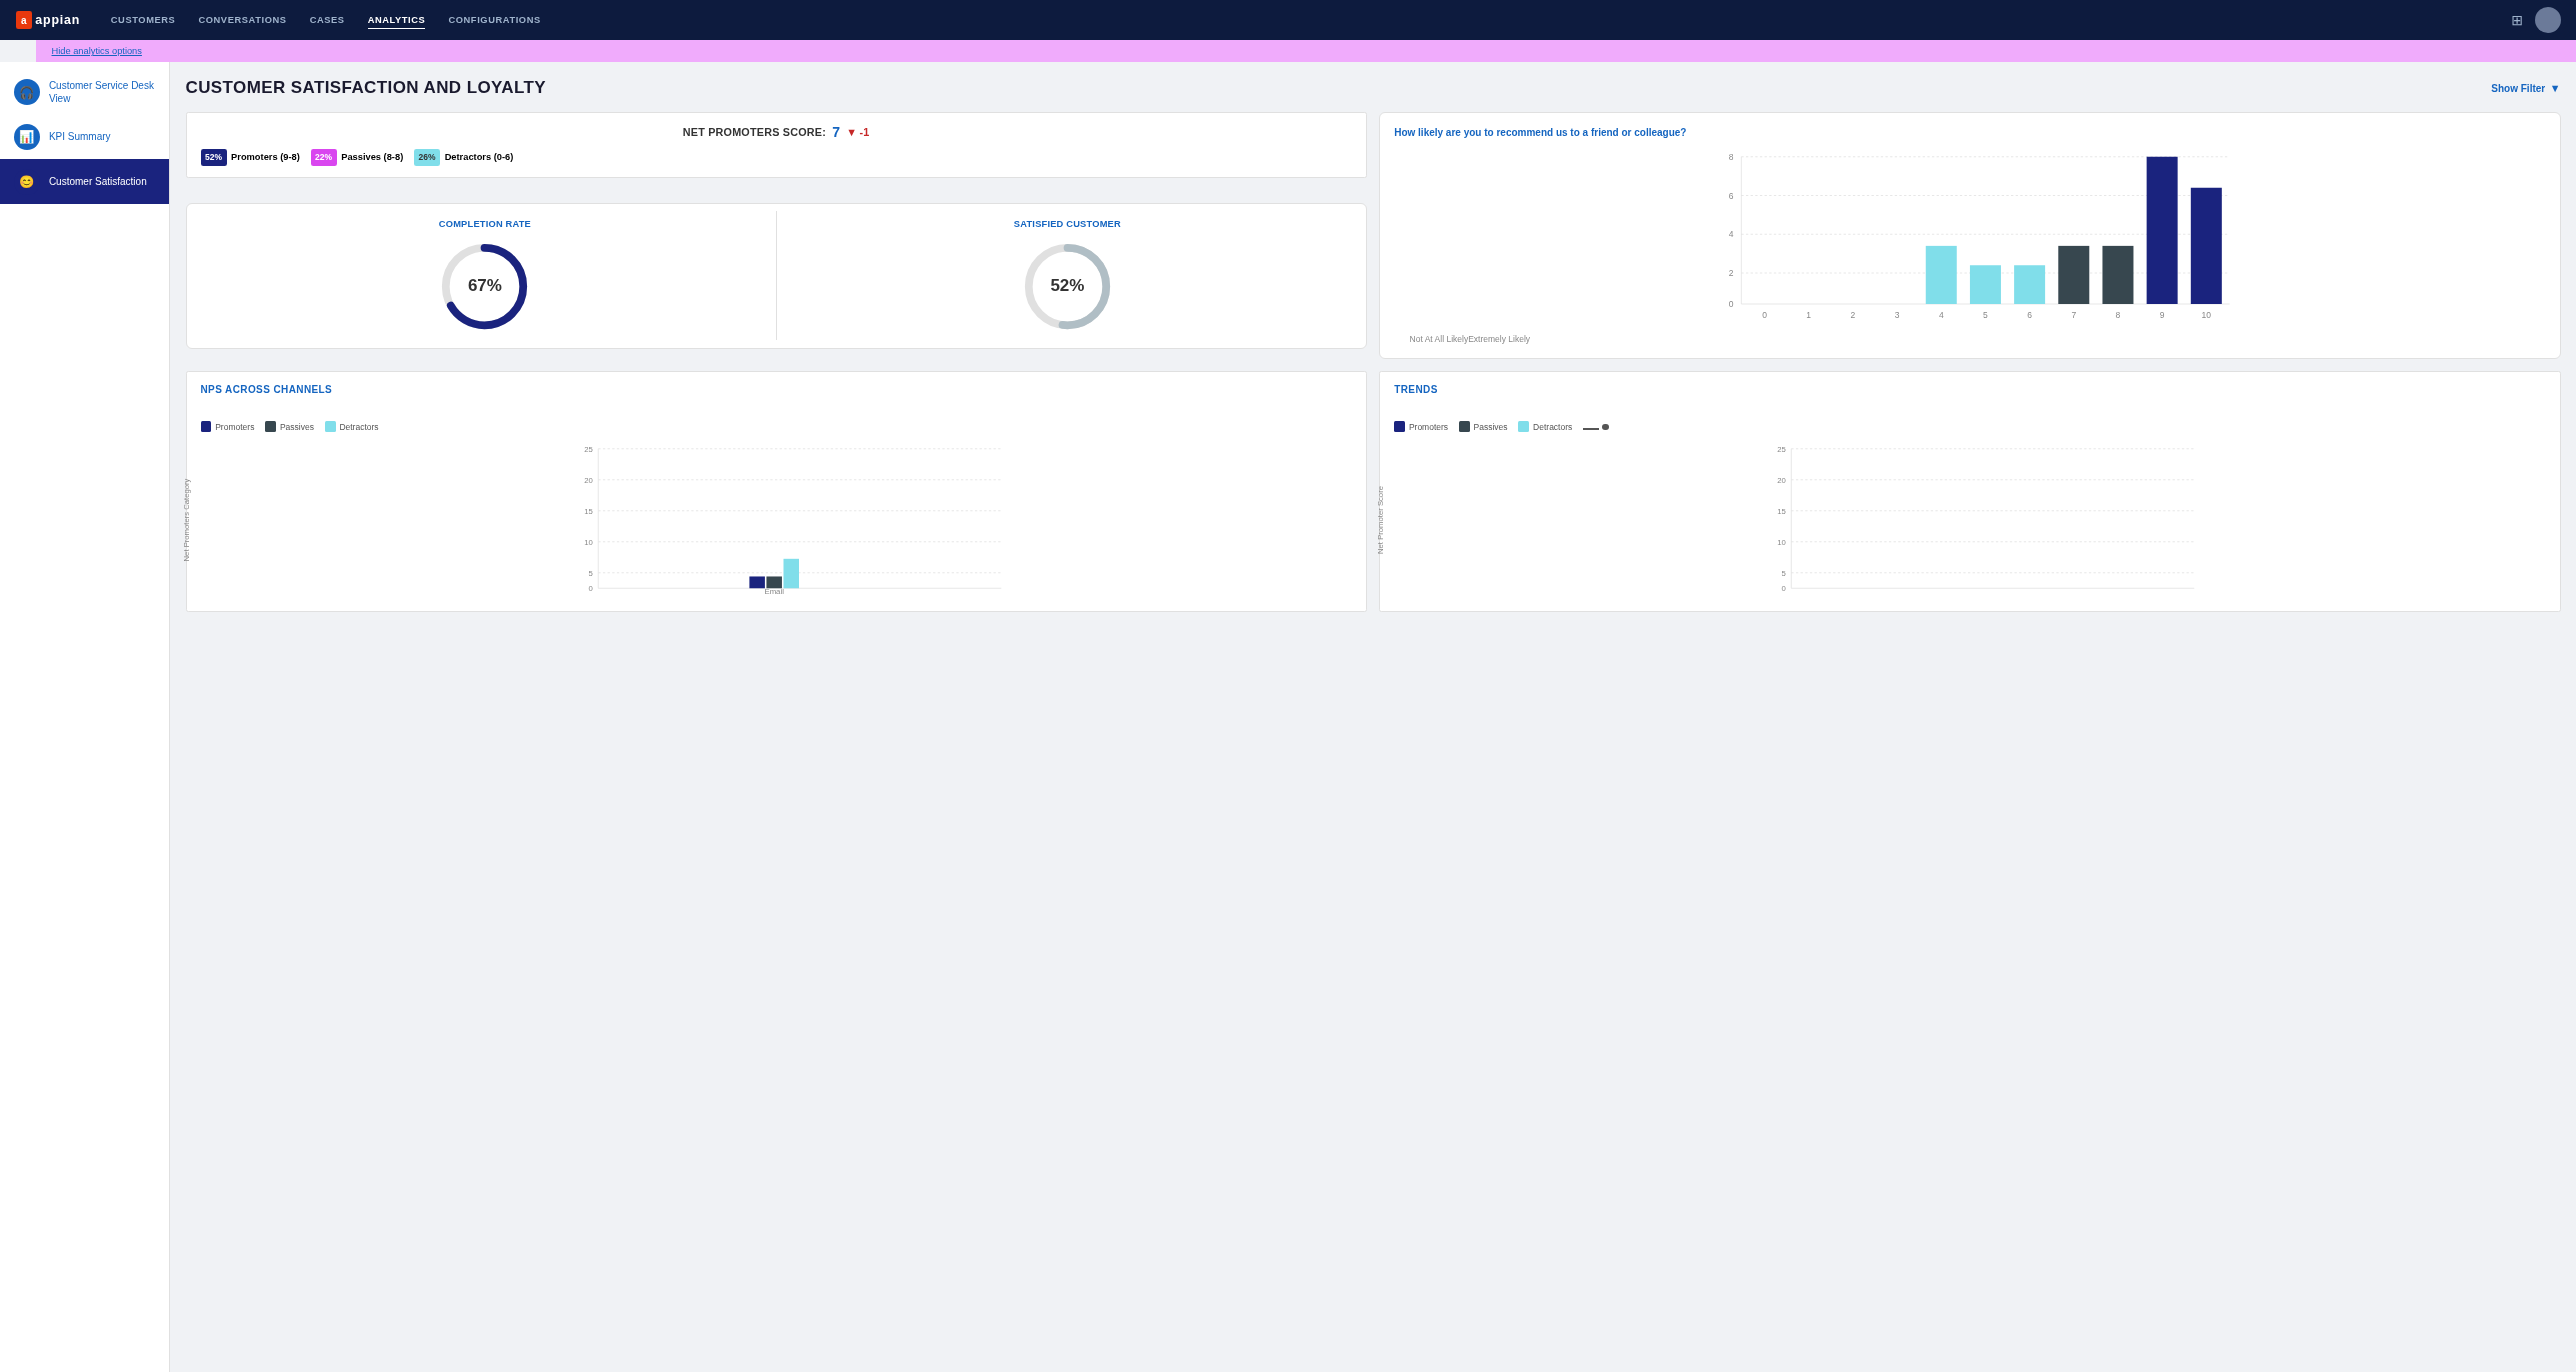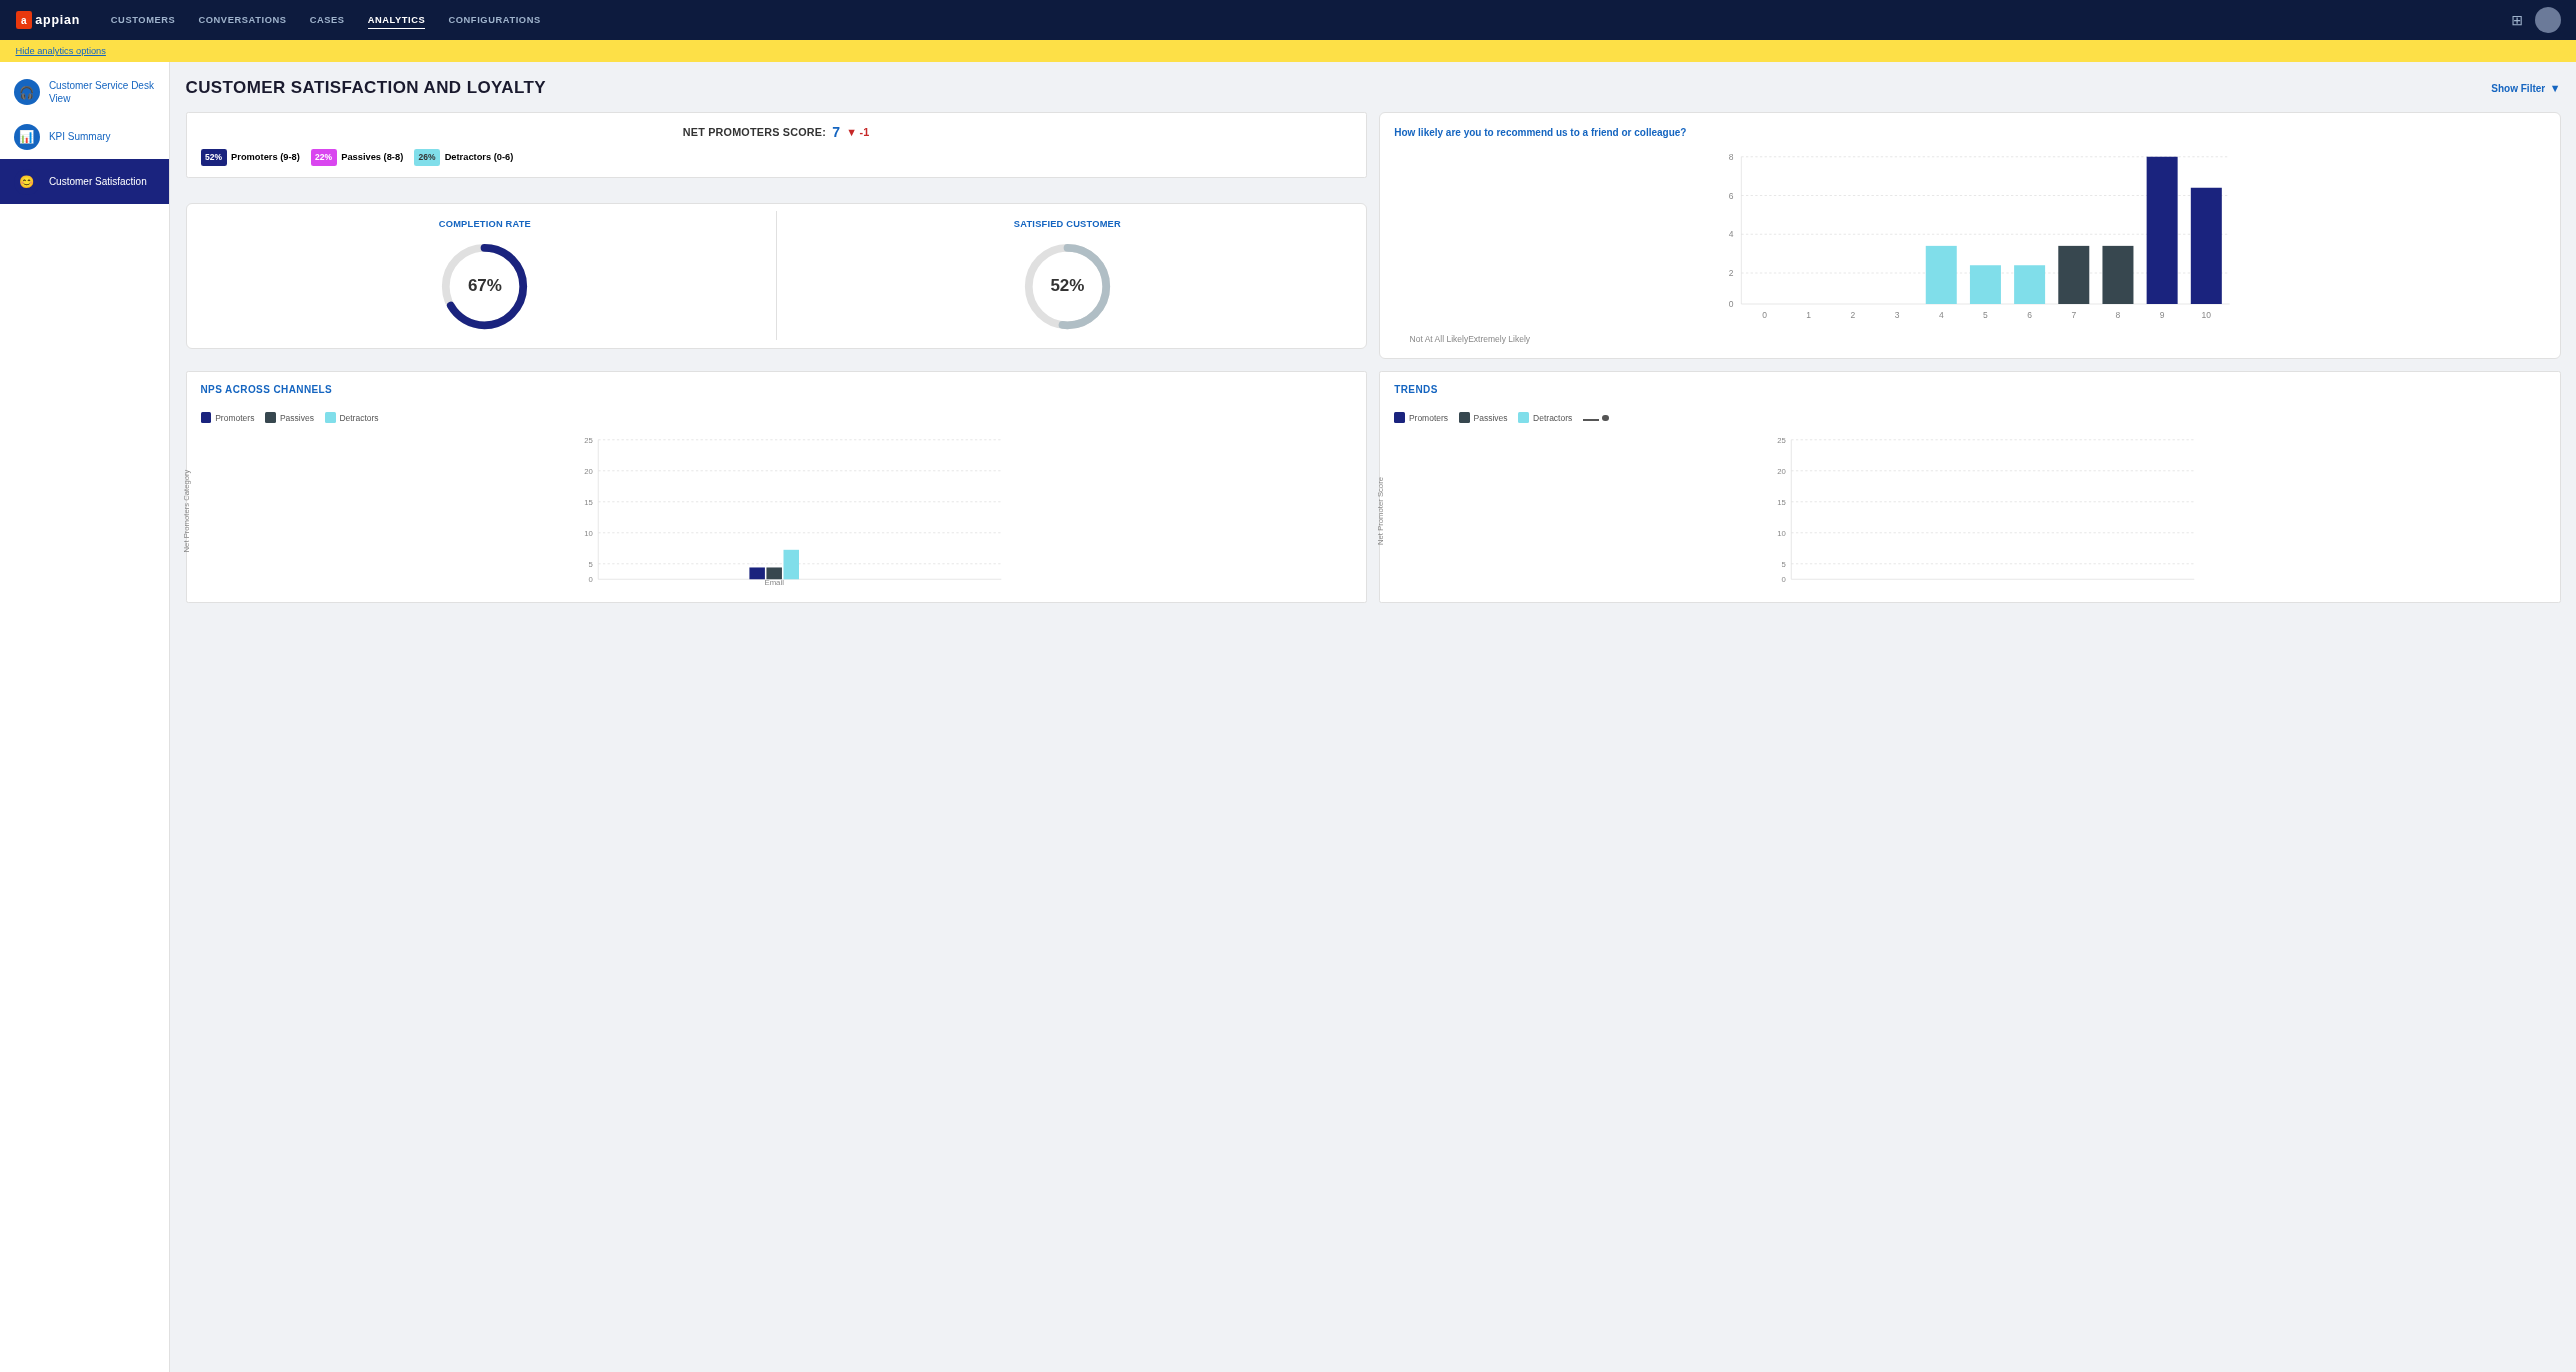--- a/index.html
+++ b/index.html
@@ -73,21 +73,22 @@
       display: flex;
       flex-direction: column;
       min-height: calc(100vh - 40px);
     }
     .hide-analytics {
       padding: 6.2px 15.5px;
       color: #1565c0;
       font-size: 9.3px;
       cursor: pointer;
       text-decoration: underline;
-      background: #fde047;
+      background: #f0abfc;
+      margin-left: 36px;
     }
     .content-area {
       display: flex;
       flex: 1;
     }
 
     
     .sidebar {
       width: 170px;
       background: white;
@@ -169,21 +170,21 @@
       border: 0.8px solid #e0e0e0;
       border-radius: 6px;
       padding: 14px;
     }
     .card-title {
       font-size: 10px;
       font-weight: 700;
       color: #1565c0;
       letter-spacing: 0.4px;
       text-transform: uppercase;
-      margin-bottom: 17px;
+      margin-bottom: 26px;
     }
 
     
     .nps-card {
       background: white;
       border: 0.8px solid #e0e0e0;
       border-radius: 2.3px;
       padding: 10.8px 14px;
       margin-bottom: 12.4px;
     }

